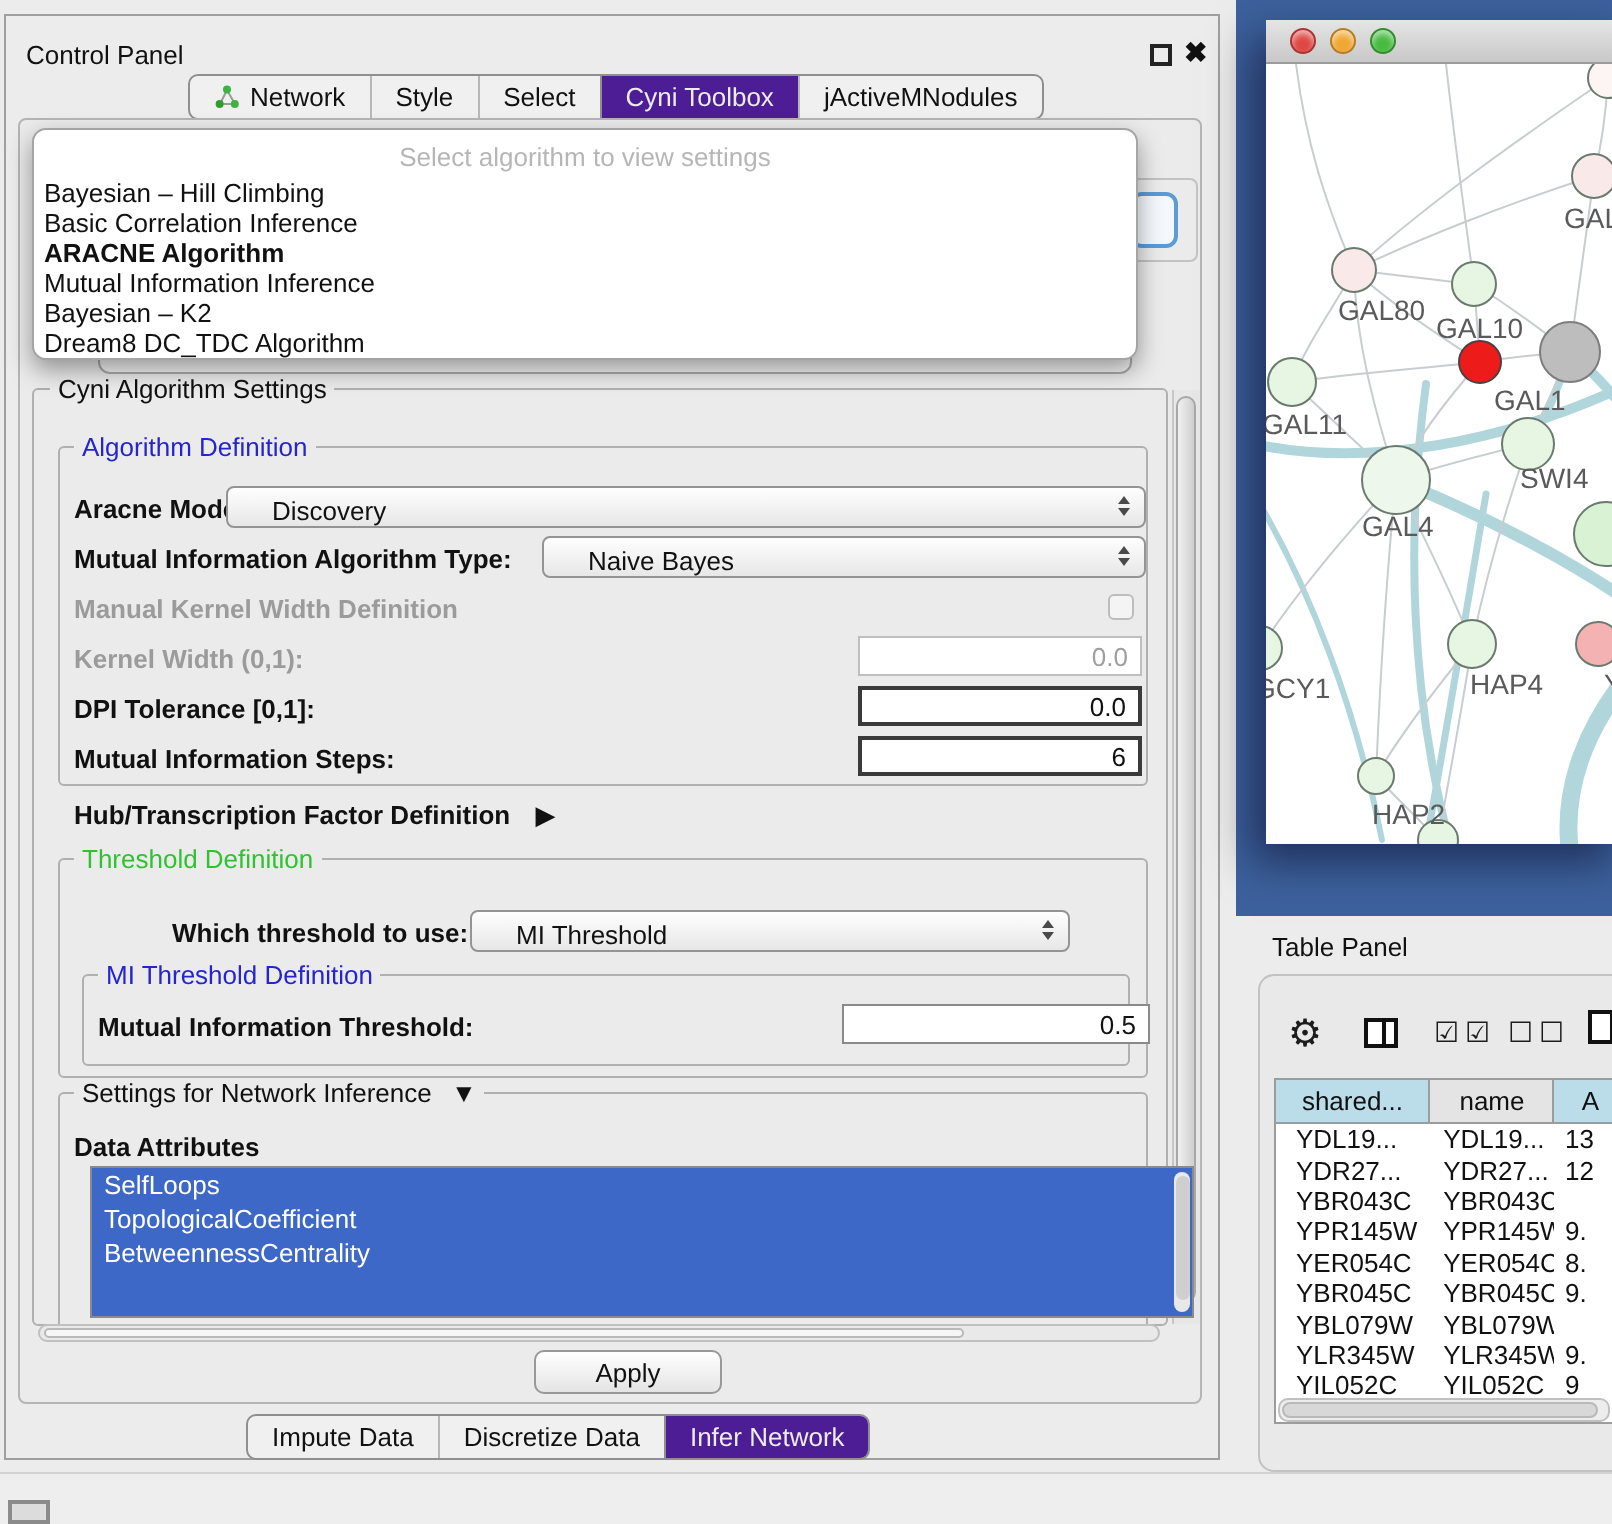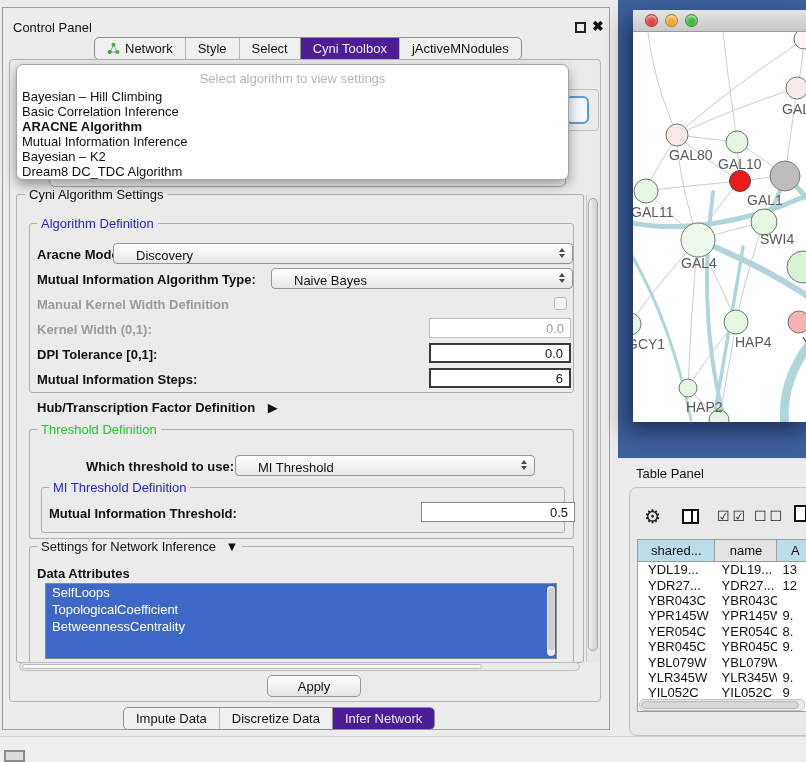--- a/index.html
+++ b/index.html
@@ -37,21 +37,21 @@
   .arrows{position:absolute;right:7px;top:4px;display:flex;flex-direction:column;gap:2px}
   .tri-up{width:0;height:0;border-left:3.5px solid transparent;border-right:3.5px solid transparent;border-bottom:4.5px solid #4a4a4a}
   .tri-dn{width:0;height:0;border-left:3.5px solid transparent;border-right:3.5px solid transparent;border-top:4.5px solid #4a4a4a}
   
   .field{position:absolute;background:#fff;display:flex;align-items:center;justify-content:flex-end;
          padding:0 6px;font-size:13px;height:20px;border:1px solid #8a8a8a}
   .field.gray{border-color:#bfbfbf;color:#9f9f9f}
   .field.dark{border:2px solid #3a3a3a}
   .checkbox{position:absolute;width:13px;height:13px;border:1px solid #bdbdbd;border-radius:3px;background:#f4f4f4}
   
-  .attr-list{position:absolute;left:44px;top:582px;width:512px;height:76px;background:#3e68c8;border:1px solid #8a8a8a;overflow:hidden}
+  .attr-list{position:absolute;left:44px;top:582px;width:552px;height:76px;background:#3e68c8;border:1px solid #8a8a8a;overflow:hidden}
   .attr-item{color:#fff;font-size:13px;line-height:17px;padding-left:6px;white-space:nowrap}
   
   .vscroll-track{position:absolute;background:#e7e7e7;border-left:1px solid #c6c6c6}
   .vthumb{position:absolute;background:linear-gradient(90deg,#f0f0f0,#cfcfcf);border:1px solid #a8a8a8;border-radius:6px}
   .hscroll{position:absolute;background:#e9e9e9;border:1px solid #c0c0c0;border-radius:5px}
   .hthumb{position:absolute;background:#f6f6f6;border:1px solid #b9b9b9;border-radius:4px}
   
   .btn{position:absolute;display:flex;align-items:center;justify-content:center;
        background:linear-gradient(#ffffff,#e4e4e4);border:1px solid #989898;border-radius:5px;font-size:13px}
   

